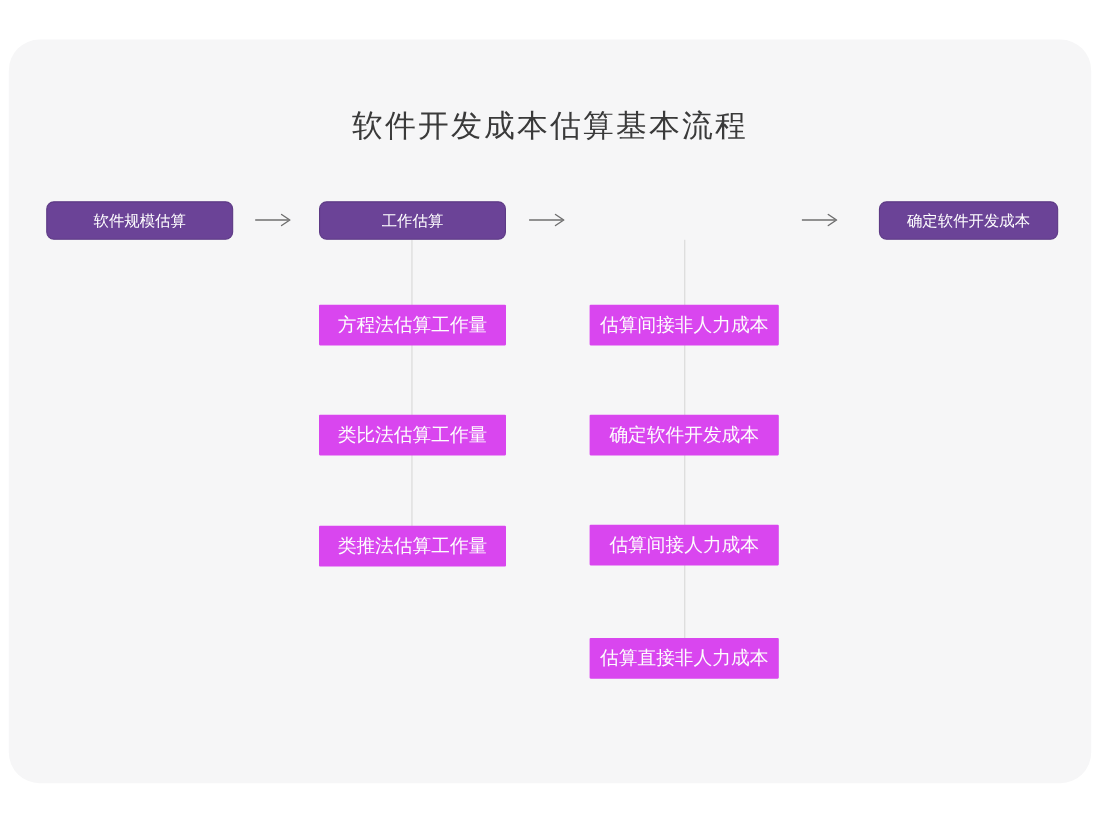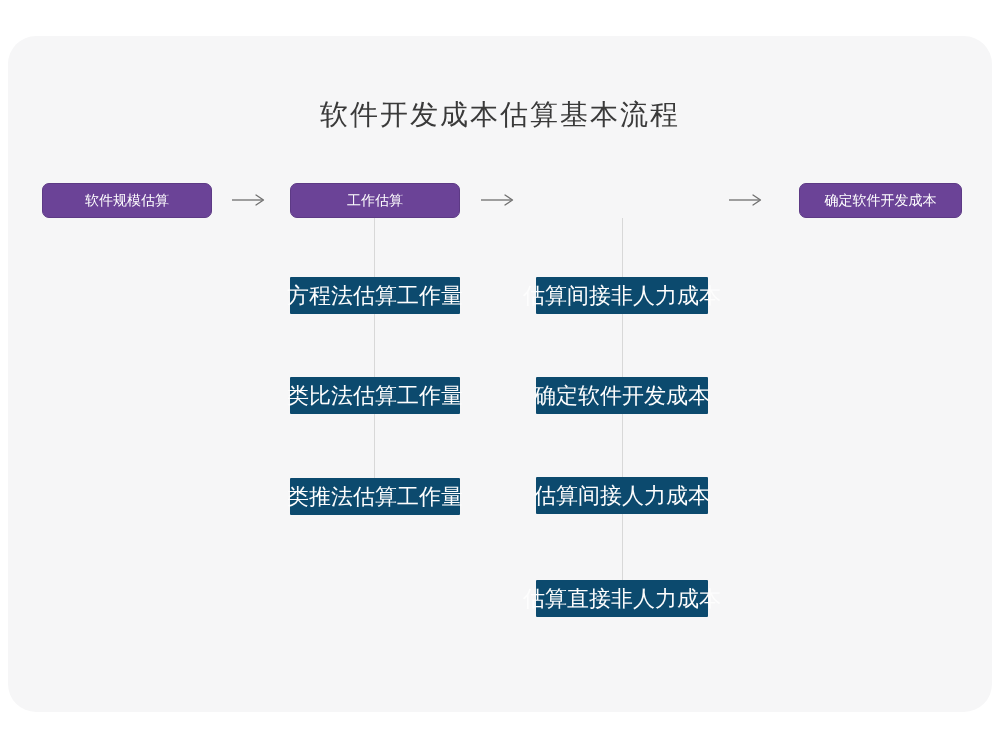--- a/index.html
+++ b/index.html
@@ -50,23 +50,23 @@
     top: 183px;
     height: 35px;
     width: 170px;
     background: #6b4397;
     border: 1px solid #5d3a85;
     border-radius: 7px;
     font-size: 14px;
   }
   .child-node {
     height: 37px;
-    background: #0c4a6e;
+    background: #d946ef;
     border-radius: 1px;
-    font-size: 22px;
+    font-size: 17px;
     color: #fdfdfd;
   }
   .stage-1 { left: 42px; }
   .stage-2 { left: 290px; }
   .stage-3 { left: 538px; }
   .stage-4 { left: 799px; width: 163px; }
 
   .col-a { left: 290px; width: 170px; }
   .col-b { left: 536px; width: 172px; }
   .row-1 { top: 277px; }

